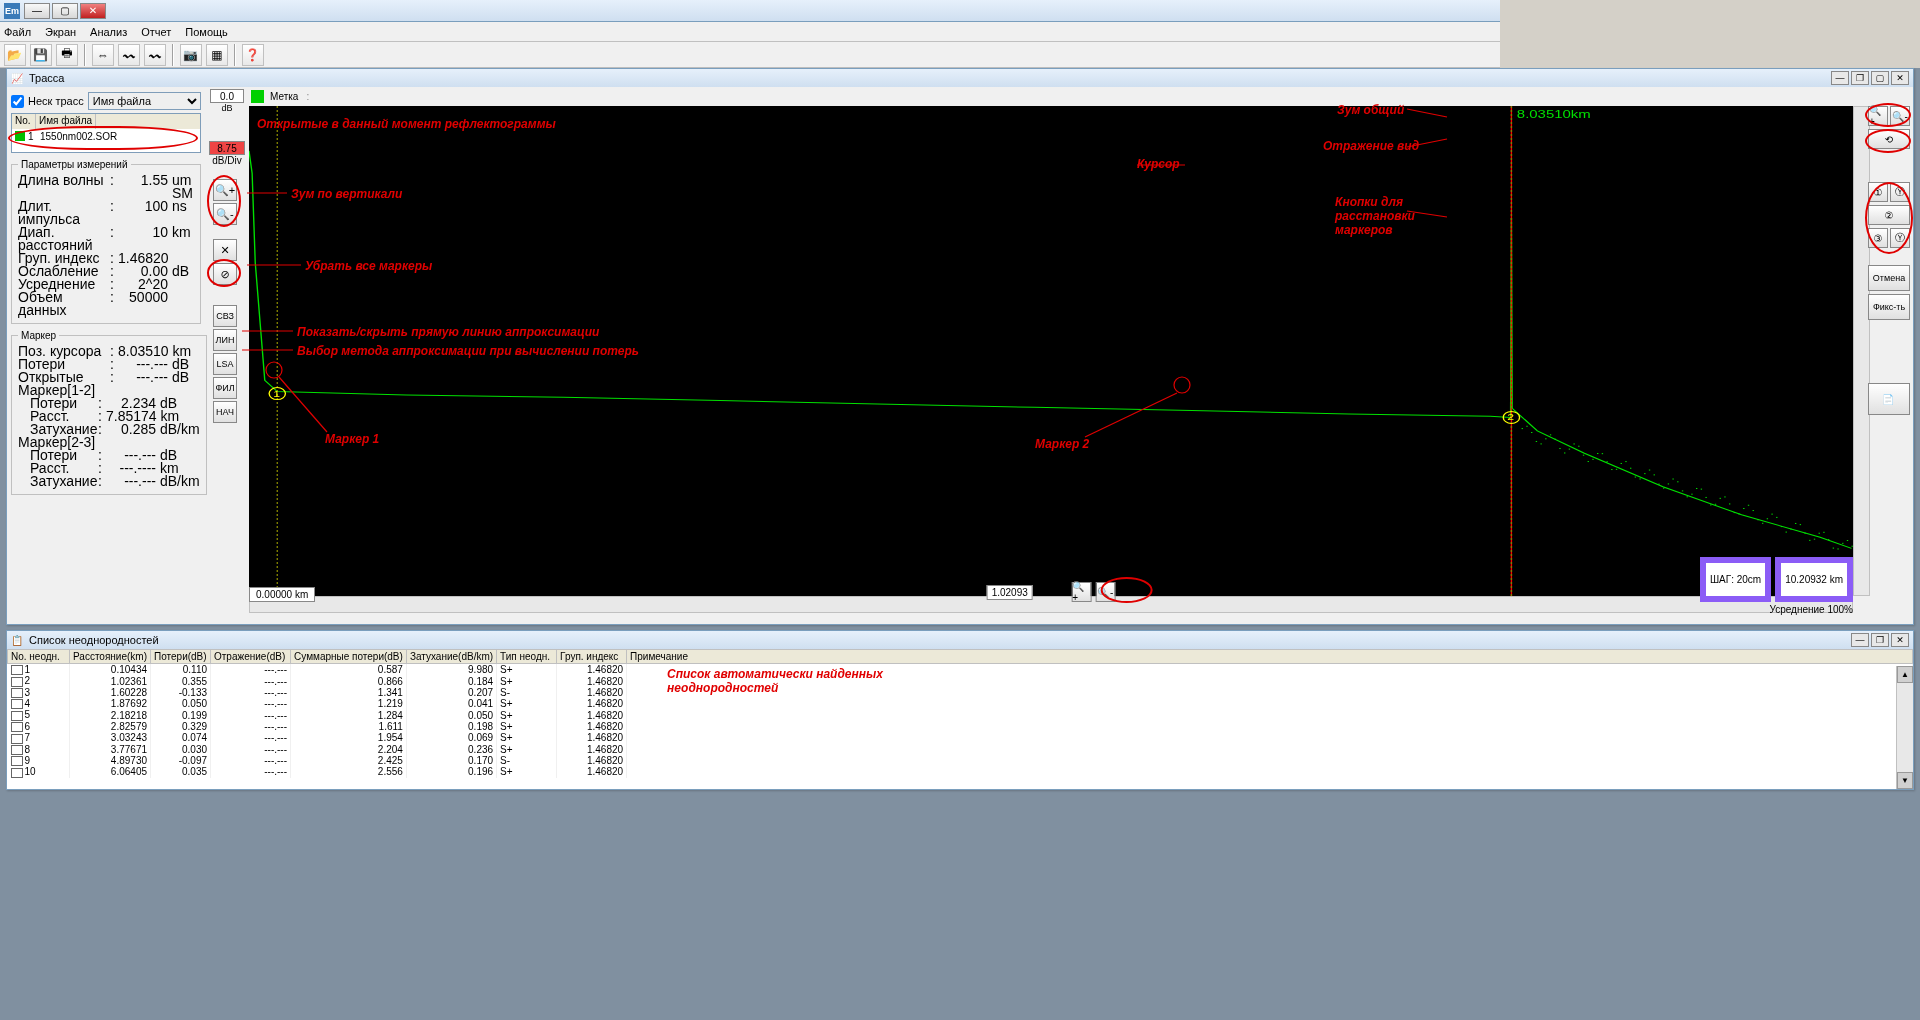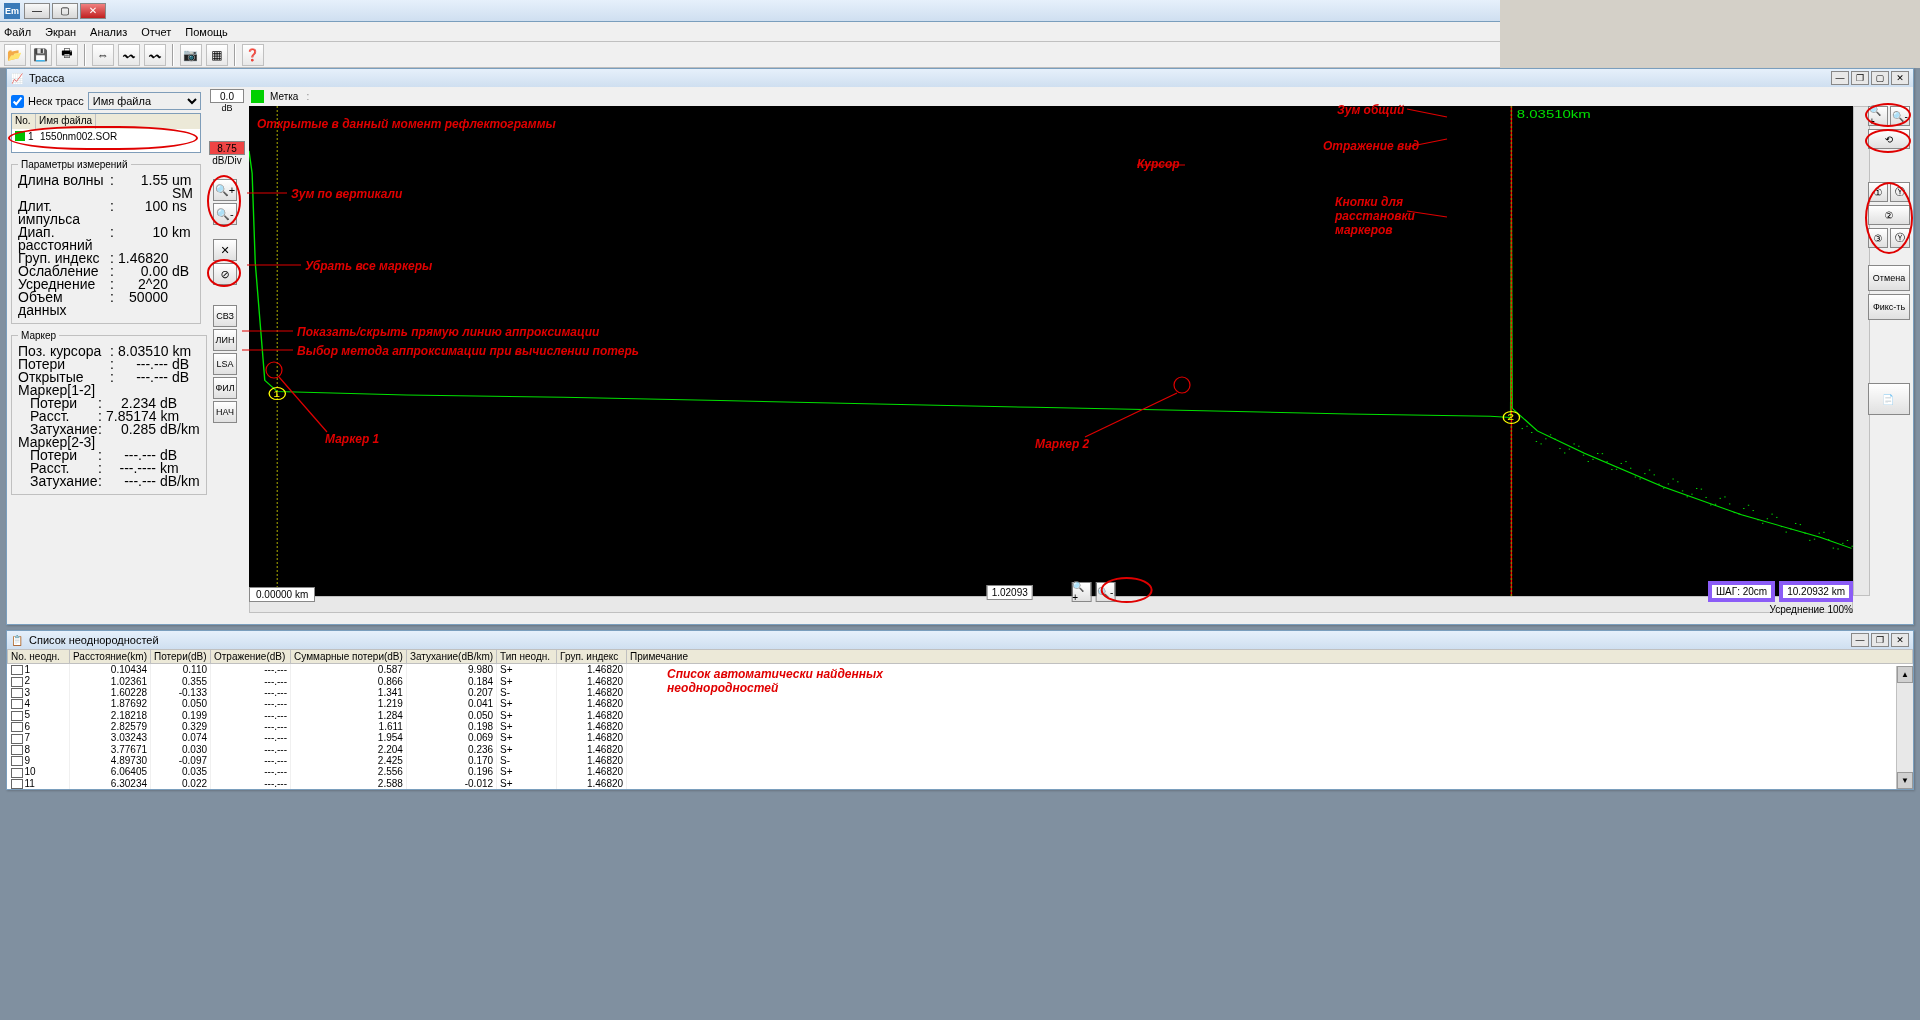--- a/index.html
+++ b/index.html
@@ -66,21 +66,21 @@
 .rbtnrow{display:flex;gap:2px;justify-content:center;margin-bottom:3px;}
 .rbtn{width:20px;height:20px;border:1px solid #888;background:linear-gradient(#fff,#e0e0e0);display:flex;align-items:center;justify-content:center;font-size:10px;}
 .rbtn.wide{width:42px;}
 .rbtn.tall{height:26px;font-size:9px;}
 
 #bottom-strip { position:absolute; left:242px; right:60px; bottom:12px; height:28px; }
 .bs-left{position:absolute;left:0;bottom:10px;border:1px solid #888;background:#fff;padding:1px 6px;font-size:10px;}
 .bs-mid{position:absolute;left:50%;transform:translateX(-50%);bottom:10px;font-size:10px;display:flex;align-items:center;gap:4px;}
 .bs-mid .box{border:1px solid #888;background:#fff;padding:1px 4px;}
 .bs-right{position:absolute;right:0;bottom:10px;display:flex;gap:4px;font-size:10px;}
-.bs-right .box{border:4px solid #8b5cf6;background:#fff;padding:1px 4px;}
+.bs-right .box{border:6px solid #8b5cf6;background:#fff;padding:11px 4px;}
 .bs-avg{position:absolute;right:0;bottom:-3px;font-size:10px;}
 
 #event-panel { left:6px; right:6px; top:562px; height:160px; }
 #event-body{position:absolute;top:18px;left:0;right:0;bottom:0;background:#fff;overflow:hidden;}
 .etable{width:100%;font-size:10px;border-collapse:collapse;}
 .etable th{background:#ece9d8;border:1px solid #c0c0c0;padding:1px 3px;font-weight:normal;text-align:left;white-space:nowrap;}
 .etable td{padding:0 3px;white-space:nowrap;border-right:1px solid #f0f0f0;}
 .etable td.r{text-align:right;}
 .ev-icon{display:inline-block;width:12px;height:10px;border:1px solid #666;position:relative;vertical-align:middle;margin-right:2px;}
 .ev-scroll{position:absolute;top:17px;right:0;bottom:0;width:17px;background:#e8e8e8;border-left:1px solid #c0c0c0;}
@@ -603,31 +603,20 @@
               <td><span class="ev-icon"></span>10</td>
               <td class="r">6.06405</td>
               <td class="r">0.035</td>
               <td class="r">---.---</td>
               <td class="r">2.556</td>
               <td class="r">0.196</td>
               <td>S+</td>
               <td class="r">1.46820</td>
               <td></td>
             </tr>
-            <tr>
-              <td><span class="ev-icon"></span>11</td>
-              <td class="r">6.30234</td>
-              <td class="r">0.022</td>
-              <td class="r">---.---</td>
-              <td class="r">2.588</td>
-              <td class="r">-0.012</td>
-              <td>S+</td>
-              <td class="r">1.46820</td>
-              <td></td>
-            </tr>
           </tbody>
       </table>
       <div class="ev-scroll">
         <div class="ar">▲</div>
         <div style="position:absolute;bottom:0;left:0;right:0;">
             <div class="ar">▼</div>
           </div>
       </div>
       <div class="annot" style="top:18px;left:660px;width:260px;white-space:normal;">Список автоматически найденных неоднородностей</div>
     </div>

